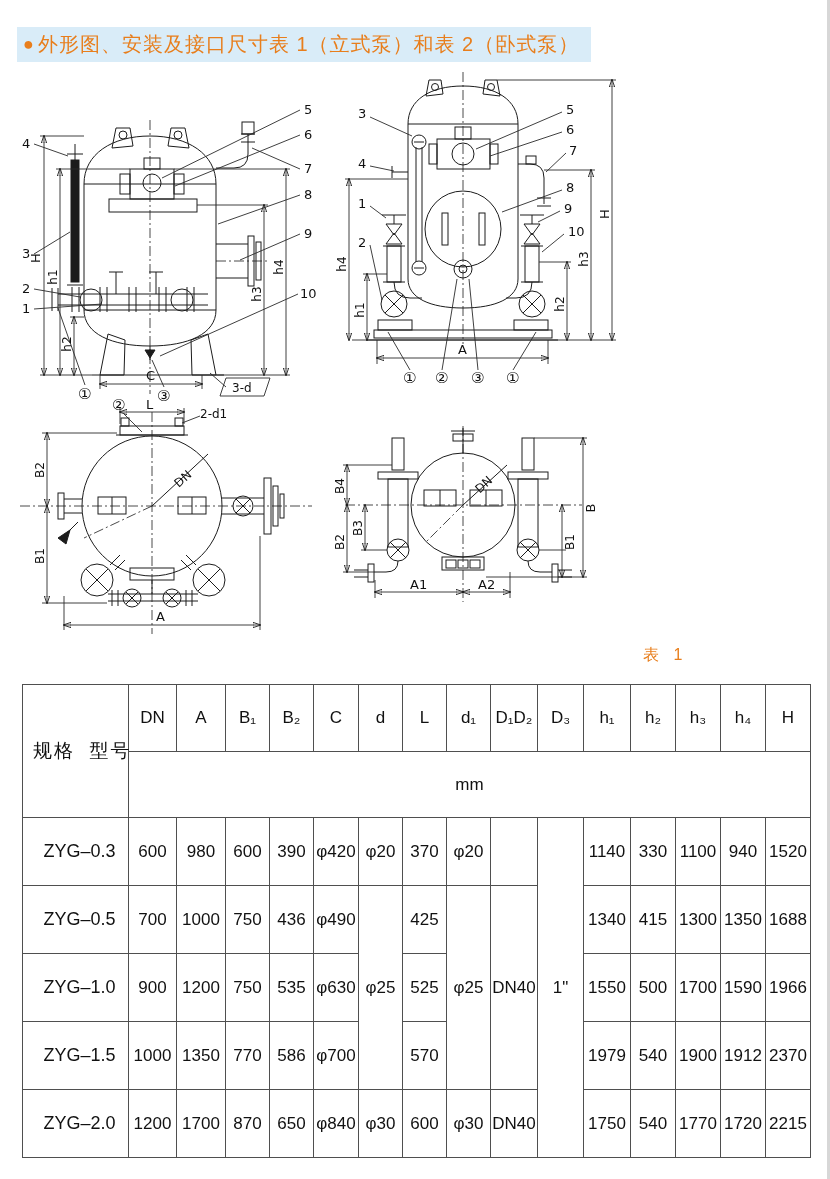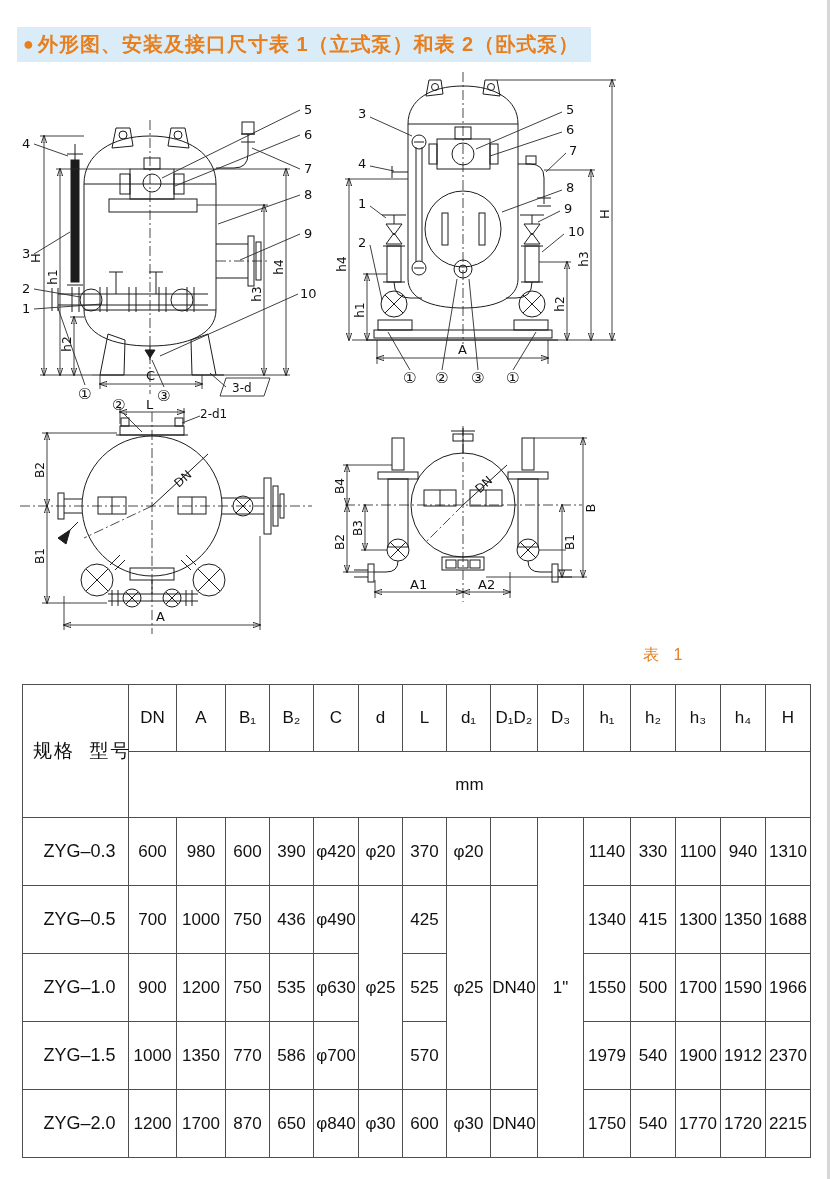--- a/index.html
+++ b/index.html
@@ -1,21 +1,21 @@
 <!DOCTYPE html>
 <html><head>
 <meta charset="utf-8">
 <style>
   html,body{margin:0;padding:0;background:#ffffff;}
   .page{position:relative;width:830px;height:1179px;background:#ffffff;overflow:hidden;
         font-family:"Liberation Sans","DejaVu Sans",sans-serif;color:#111;}
   .title-bar{position:absolute;left:17px;top:27px;width:574px;height:35px;background:#d9ecf8;
              display:flex;align-items:center;padding-left:6px;box-sizing:border-box;}
   .title-bullet{color:#e87e1c;font-size:18px;margin-right:4px;}
-  .title-text{color:#e87e1c;font-size:20px;font-weight:bold;letter-spacing:1px;white-space:nowrap;}
+  .title-text{color:#e87e1c;font-size:20px;font-weight:normal;letter-spacing:1px;white-space:nowrap;}
   .legend{position:absolute;left:650px;top:64px;width:180px;}
   .legend-item{font-size:19px;color:#1a1a1a;margin-bottom:13px;letter-spacing:1px;white-space:nowrap;}
   .legend-ports{margin-top:24px;}
   .table-tag{position:absolute;left:643px;top:645px;color:#e87e1c;font-size:16px;letter-spacing:5px;}
   table.dim-table{position:absolute;left:22px;top:684px;width:788px;border-collapse:collapse;table-layout:fixed;}
   .dim-table td,.dim-table th{border:1px solid #4f4f4f;text-align:center;vertical-align:middle;
       font-weight:normal;font-size:17px;color:#111;padding:0;font-family:"Liberation Sans","DejaVu Sans",sans-serif;}
   .dim-table .spec{text-align:right;padding-left:10px;font-size:19px;letter-spacing:2px;white-space:pre;}
   .dim-table .model{font-size:18px;padding-left:8px;}
   .r-head{height:67px;}
@@ -510,21 +510,21 @@
       <td>φ420</td>
       <td>φ20</td>
       <td>370</td>
       <td>φ20</td>
       <td></td>
       <td rowspan="5">1"</td>
       <td>1140</td>
       <td>330</td>
       <td>1100</td>
       <td>940</td>
-      <td>1310</td>
+      <td>1520</td>
     </tr>
     <tr class="r-data">
       <td class="model">ZYG–0.5</td>
       <td>700</td>
       <td>1000</td>
       <td>750</td>
       <td>436</td>
       <td>φ490</td>
       <td rowspan="3">φ25</td>
       <td>425</td>

